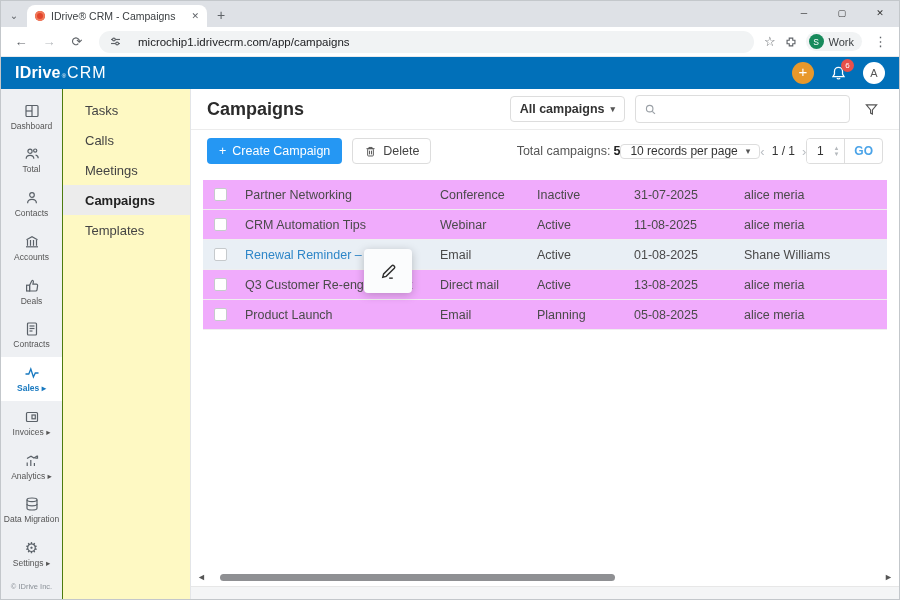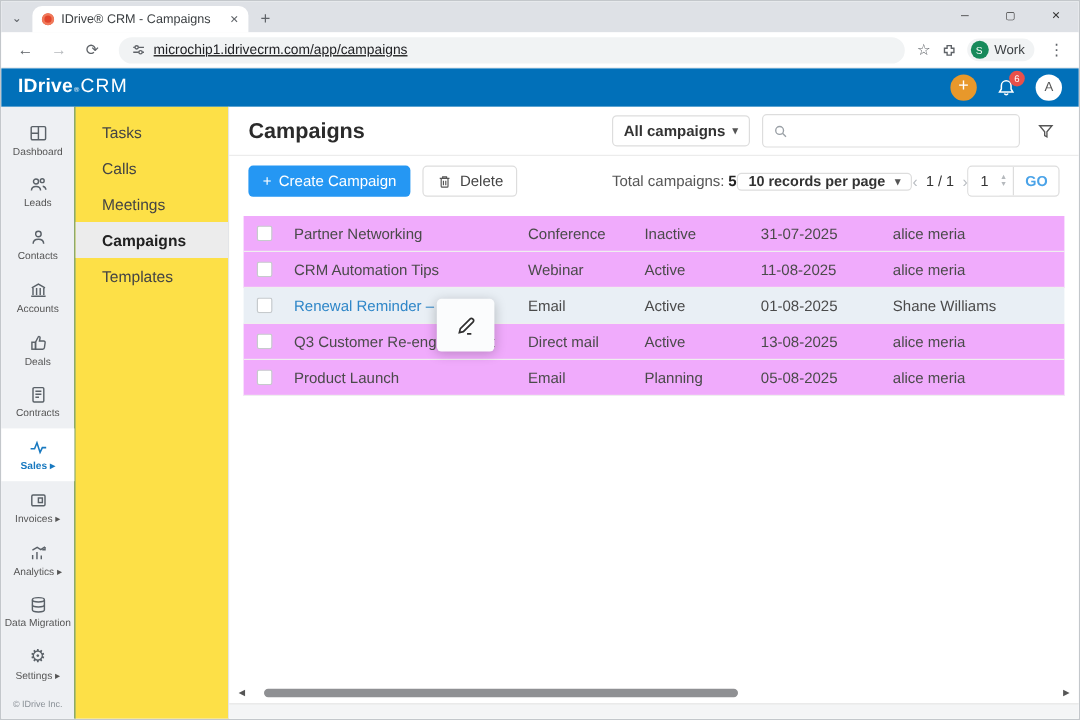--- a/index.html
+++ b/index.html
@@ -13,21 +13,21 @@
   .favicon { width:10px; height:10px; border-radius:50%; background:#e2452d; box-shadow:inset 0 0 0 2px #f07a5a; flex:none; }
   .tab-title { font-size:10.5px; color:#3c4043; white-space:nowrap; overflow:hidden; flex:1; }
   .tab-close { font-size:9px; color:#5f6368; cursor:pointer; }
   .new-tab { font-size:14px; color:#5f6368; padding:0 10px 4px; cursor:pointer; }
   .win-controls { margin-left:auto; display:flex; align-self:flex-start; }
   .win-controls span { width:38px; height:24px; display:flex; align-items:center; justify-content:center; font-size:9px; color:#333; cursor:pointer; }
 
   .chrome-toolbar { height:30px; background:#ffffff; display:flex; align-items:center; padding:0 8px; gap:4px; flex:none; border-bottom:1px solid #e8eaed; }
   .nav-btn { width:24px; text-align:center; font-size:13px; color:#5f6368; cursor:pointer; }
   .nav-btn.dim { color:#b6b9bd; }
-  .omnibox { flex:1; height:22px; background:#f1f3f4; border-radius:11px; display:flex; align-items:center; padding:0 10px; gap:6px; margin:0 6px;text-decoration:underline; }
+  .omnibox { flex:1; height:22px; background:#f1f3f4; border-radius:11px; display:flex; align-items:center; padding:0 10px; gap:16px; margin:0 6px; }
   .omnibox svg { flex:none; }
   .url-text { font-size:11.5px; color:#202124; white-space:nowrap; }
   .chrome-right { display:flex; align-items:center; gap:8px; }
   .profile-chip { display:flex; align-items:center; gap:5px; background:#f1f3f4; border-radius:11px; padding:2px 8px 2px 3px; cursor:pointer; }
   .profile-avatar { width:15px; height:15px; border-radius:50%; background:#178a5b; color:#fff; font-size:8.5px; display:flex; align-items:center; justify-content:center; }
   .profile-name { font-size:11px; color:#3c4043; }
   .kebab { font-size:13px; color:#5f6368; padding:0 4px; cursor:pointer; }
   .star-icon, .puzzle-icon { color:#5f6368; font-size:13px; cursor:pointer; }
 
   
@@ -46,42 +46,42 @@
   .app-body { flex:1; display:flex; min-height:0; }
   .sidebar { width:62px; background:#eef0f3; border-right:1px solid #4d7c0f; display:flex; flex-direction:column; padding-top:6px; flex:none; }
   .side-item { height:45px; display:flex; flex-direction:column; align-items:center; justify-content:center; gap:3px; color:#555; cursor:pointer; }
   .side-item .lbl { font-size:8.5px; text-align:center; line-height:1.1; }
   .side-item svg, .side-item .glyph { color:#5a6168; }
   .side-item.active { background:#ffffff; color:#1879c0; }
   .side-item.active svg { color:#1879c0; }
   .side-item.active .lbl { color:#1879c0; font-weight:700; }
   .side-footer { margin-top:auto; padding:6px 2px 8px; font-size:7.5px; color:#8a9097; text-align:center; }
 
-  .subsidebar { width:128px; background:#fde047; border-right:1px solid #e3e5e8; padding-top:6px; flex:none; }
+  .subsidebar { width:128px; background:#fef9c3; border-right:1px solid #e3e5e8; padding-top:6px; flex:none; }
   .sub-item { height:30px; display:flex; align-items:center; padding-left:22px; font-size:13px; color:#444; cursor:pointer; }
   .sub-item.active { background:#ececec; color:#222; font-weight:700; }
 
   
   .main { flex:1; position:relative; background:#fff; display:flex; flex-direction:column; min-width:0; }
   .main-header { height:41px; display:flex; align-items:center; padding:0 16px; border-bottom:1px solid #ececec; gap:10px; flex:none; }
   .page-title { font-size:18px; font-weight:700; color:#2b2b2b; margin-right:auto; }
   .dropdown { height:26px; border:1px solid #ddd; border-radius:4px; display:flex; align-items:center; gap:6px; padding:0 9px; font-size:12.5px; font-weight:700; color:#333; cursor:pointer; background:#fff; }
   .dropdown .caret { font-size:9px; color:#555; }
   .search-box { width:215px; height:28px; border:1px solid #ddd; border-radius:4px; display:flex; align-items:center; gap:6px; padding:0 8px; }
   .search-box input { border:none; outline:none; font-size:12.5px; color:#333; width:100%; font-family:"Liberation Sans",sans-serif; }
   .search-box input::placeholder { color:#9aa0a6; }
   .funnel-btn { padding:4px; cursor:pointer; }
 
   .toolbar-row { height:42px; display:flex; align-items:center; padding:0 16px; gap:10px; flex:none; }
   .btn-primary { height:26px; background:#2597f3; color:#fff; border:none; border-radius:4px; font-size:12.5px; padding:0 12px; display:flex; align-items:center; gap:6px; cursor:pointer; font-family:"Liberation Sans",sans-serif; }
   .btn-secondary { height:26px; background:#fff; color:#444; border:1px solid #ddd; border-radius:4px; font-size:12.5px; padding:0 11px; display:flex; align-items:center; gap:6px; cursor:pointer; font-family:"Liberation Sans",sans-serif; }
   .toolbar-right { margin-left:auto; display:flex; align-items:center; gap:0; }
   .total-text { font-size:12.5px; color:#555; }
   .total-text b { color:#222; font-weight:700; margin-left:3px; }
-  .perpage { height:15px; border:1px solid #ddd; border-radius:4px; display:flex; align-items:center; gap:8px; padding:0 9px; font-size:12px; color:#333; cursor:pointer;font-weight:bold; }
+  .perpage { height:15px; border:1px solid #ddd; border-radius:4px; display:flex; align-items:center; gap:8px; padding:0 9px; font-size:12px; color:#333; cursor:pointer; }
   .pager { display:flex; align-items:center; gap:7px; font-size:12px; color:#333; }
   .pager .pg-arrow { color:#b9bdc2; font-size:13px; cursor:pointer; }
   .goto-group { height:26px; border:1px solid #ddd; border-radius:4px; display:flex; align-items:stretch; overflow:hidden; }
   .goto-group input { width:26px; border:none; outline:none; text-align:center; font-size:12px; color:#333; font-family:"Liberation Sans",sans-serif; }
   .spin { display:flex; flex-direction:column; justify-content:center; padding-right:5px; color:#b5b9bd; font-size:6px; line-height:6px; cursor:pointer; }
   .go-btn { border-left:1px solid #ddd; display:flex; align-items:center; padding:0 9px; color:#4aa3e8; font-size:12px; font-weight:700; cursor:pointer; }
 
   
   .table-wrap { padding:8px 12px 0; flex:1; min-height:0; }
   .trow { display:flex; align-items:center; }
@@ -187,21 +187,21 @@
           </svg>
         <span class="lbl">Dashboard</span>
       </div>
       <div class="side-item">
         <svg class="ic" width="16" height="16" viewBox="0 0 16 16" fill="none" stroke="currentColor" stroke-width="1.2">
             <circle cx="6" cy="5.2" r="2.1"></circle>
             <path d="M2.2 12.8c0-2.1 1.7-3.4 3.8-3.4s3.8 1.3 3.8 3.4"></path>
             <circle cx="11.2" cy="4.6" r="1.6"></circle>
             <path d="M11.6 9.2c1.6.3 2.6 1.4 2.6 3"></path>
           </svg>
-        <span class="lbl">Leads</span>
+        <span class="lbl">Total</span>
       </div>
       <div class="side-item">
         <svg class="ic" width="16" height="16" viewBox="0 0 16 16" fill="none" stroke="currentColor" stroke-width="1.2">
             <circle cx="8" cy="5" r="2.3"></circle>
             <path d="M3.6 13.2c0-2.4 1.9-3.9 4.4-3.9s4.4 1.5 4.4 3.9"></path>
           </svg>
         <span class="lbl">Contacts</span>
       </div>
       <div class="side-item">
         <svg class="ic" width="16" height="16" viewBox="0 0 16 16" fill="none" stroke="currentColor" stroke-width="1.2">

